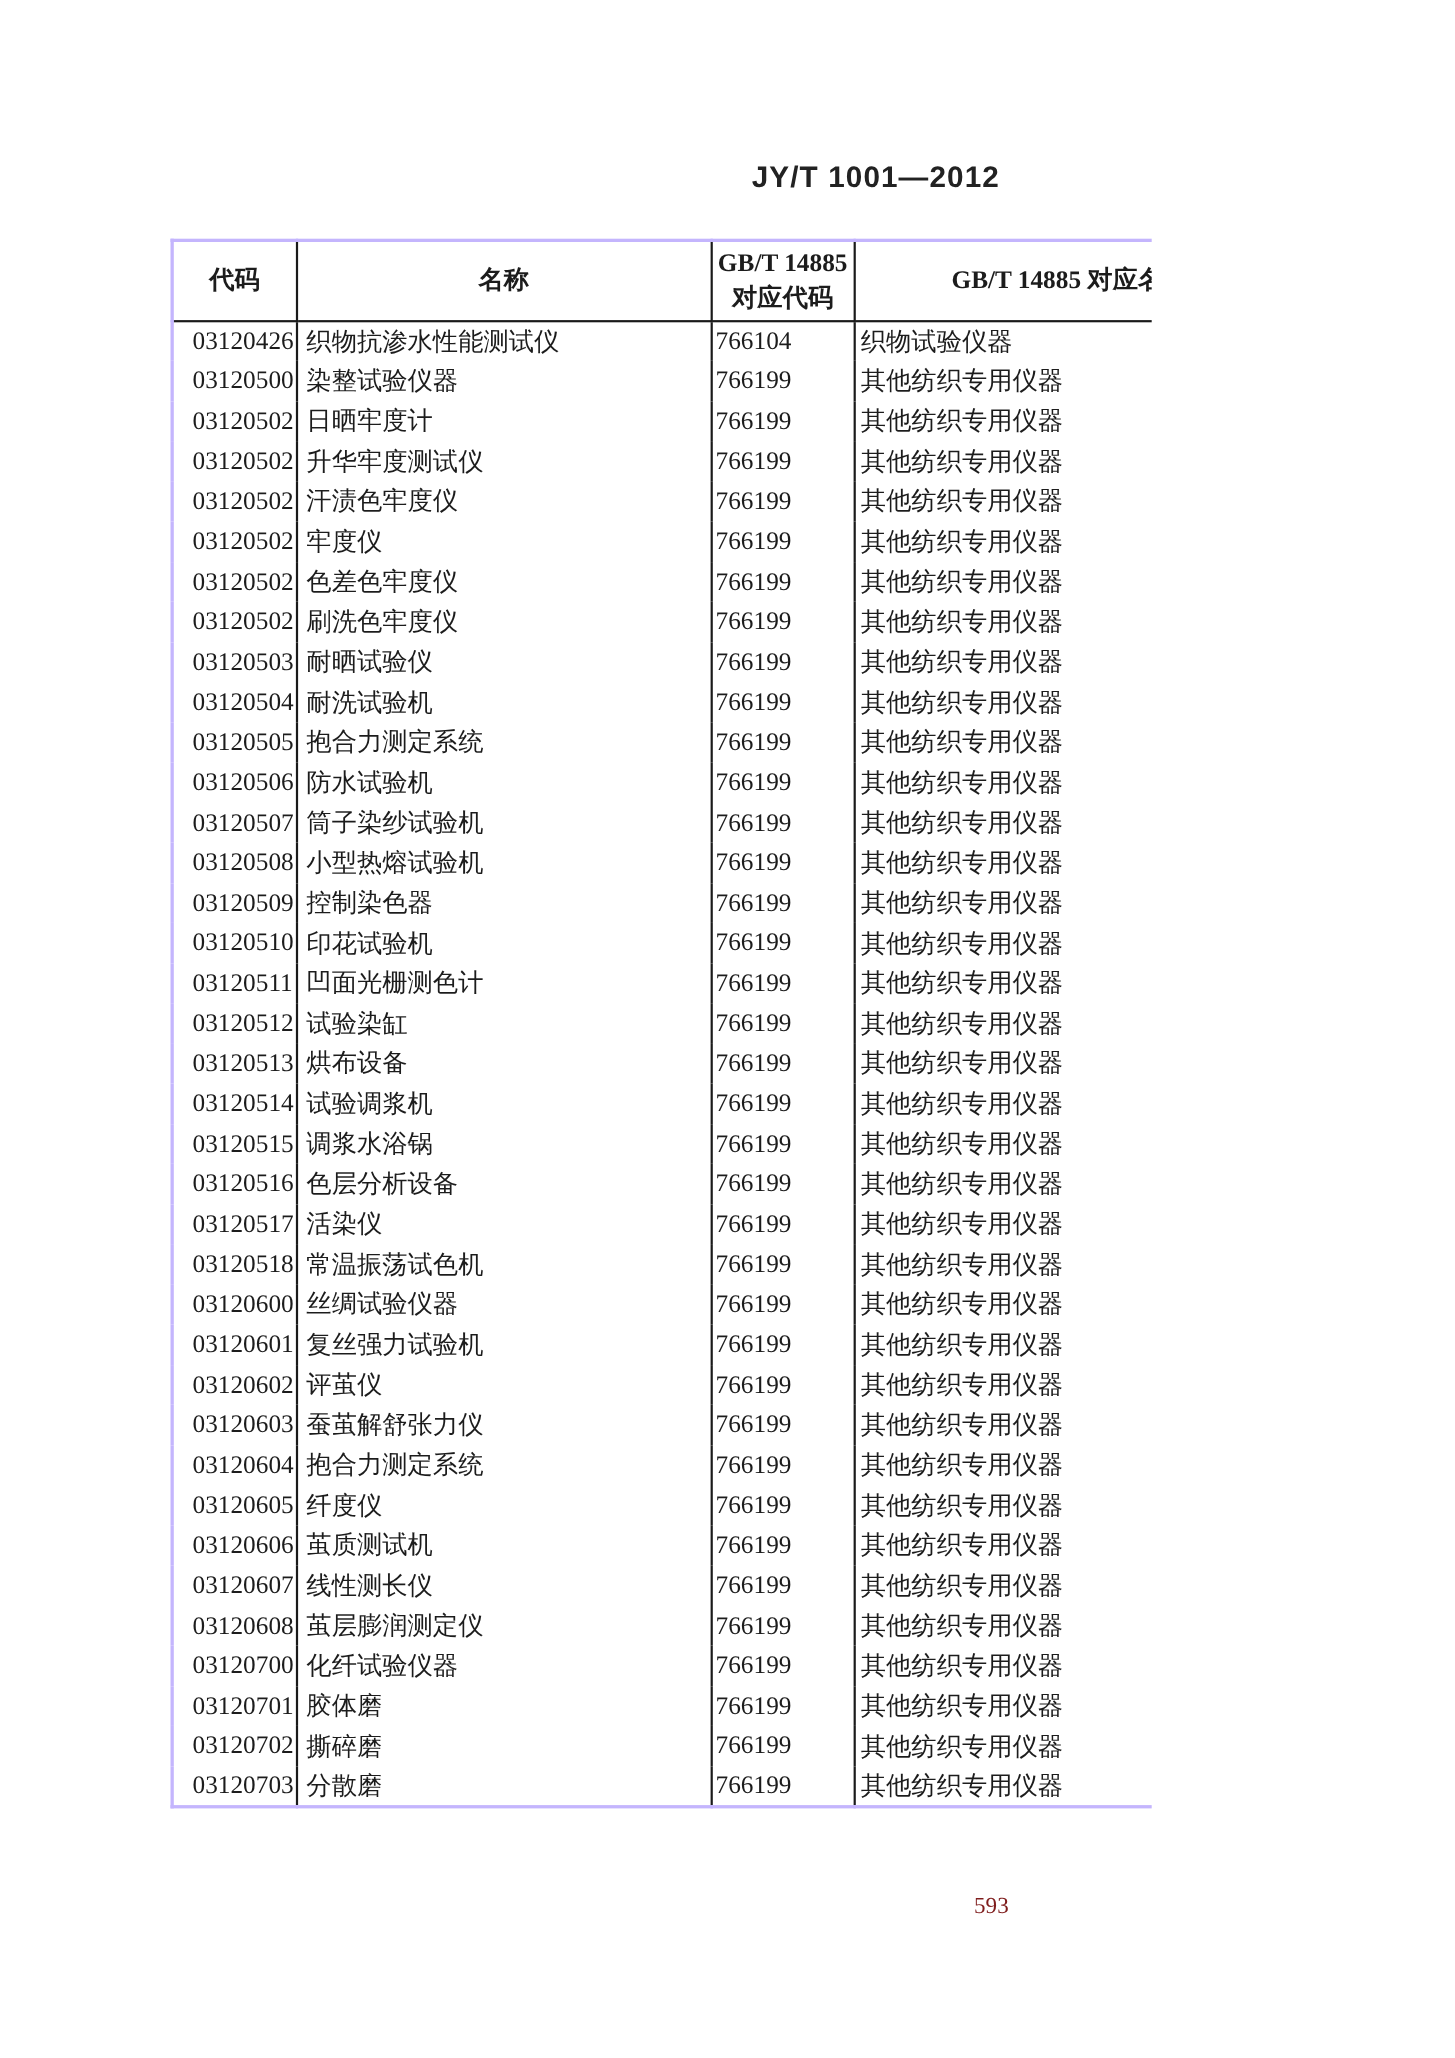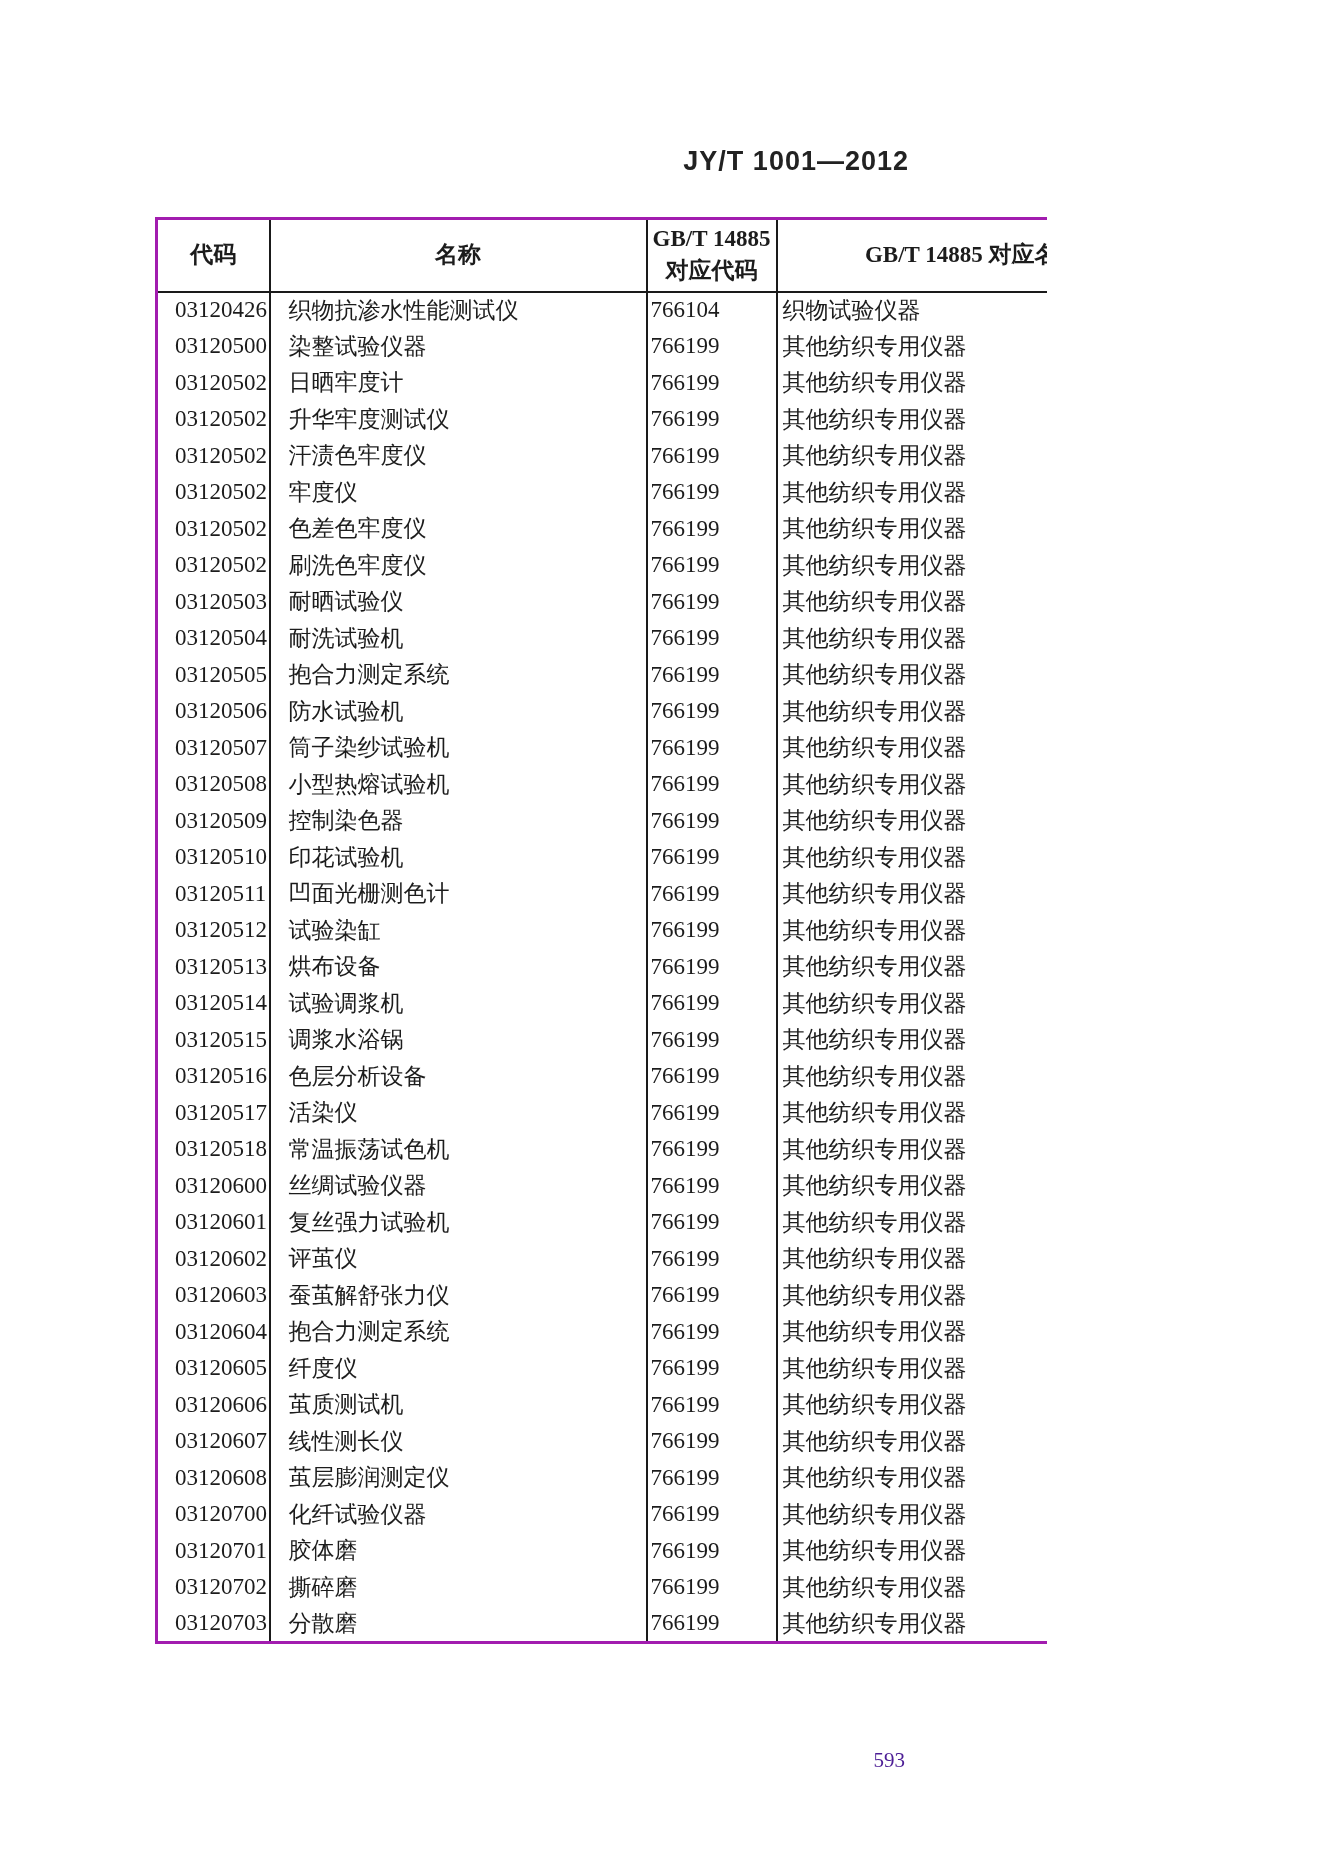--- a/index.html
+++ b/index.html
@@ -35,21 +35,21 @@
     table-layout: fixed;
     font-size: 23px;
     color: #1c1c1c;
   }
   table.std-table col.c1 { width: 113px; }
   table.std-table col.c2 { width: 377px; }
   table.std-table col.c3 { width: 130px; }
   table.std-table col.c4 { width: 393px; }
 
   table.std-table {
-    border: 3px solid #a21caf;
+    border: 3px solid #c4b5fd;
   }
   table.std-table th,
   table.std-table td {
     border-left: 2px solid #1a1a1a;
     border-right: 2px solid #1a1a1a;
     vertical-align: middle;
     white-space: nowrap;
     overflow: hidden;
   }
   table.std-table thead th {
@@ -58,33 +58,32 @@
     font-weight: bold;
     text-align: center;
     font-size: 23px;
     line-height: 1.4;
   }
   table.std-table tbody td {
     height: 36.5px;
     text-align: left;
   }
   table.std-table tbody td:nth-child(1) { padding-left: 17px; }
-  table.std-table tbody td:nth-child(2) { padding-left: 18px; }
+  table.std-table tbody td:nth-child(2) { padding-left: 8px; }
   table.std-table tbody td:nth-child(3) { padding-left: 3px; }
   table.std-table tbody td:nth-child(4) { padding-left: 5px; }
 
   .hdr-line { display: block; }
 
   .page-number {
     position: absolute;
     top: 1720px;
-    right: 142px;
+    right: 130px;
     font-size: 21px;
-    color: #4c1d95;
-    margin-top: 28px;
+    color: #7f1d1d;
   }
 </style>
 </head>
 <body>
 
 <div class="page">
 
   <div class="doc-number">JY/T 1001—2012</div>
 
   <table class="std-table">

